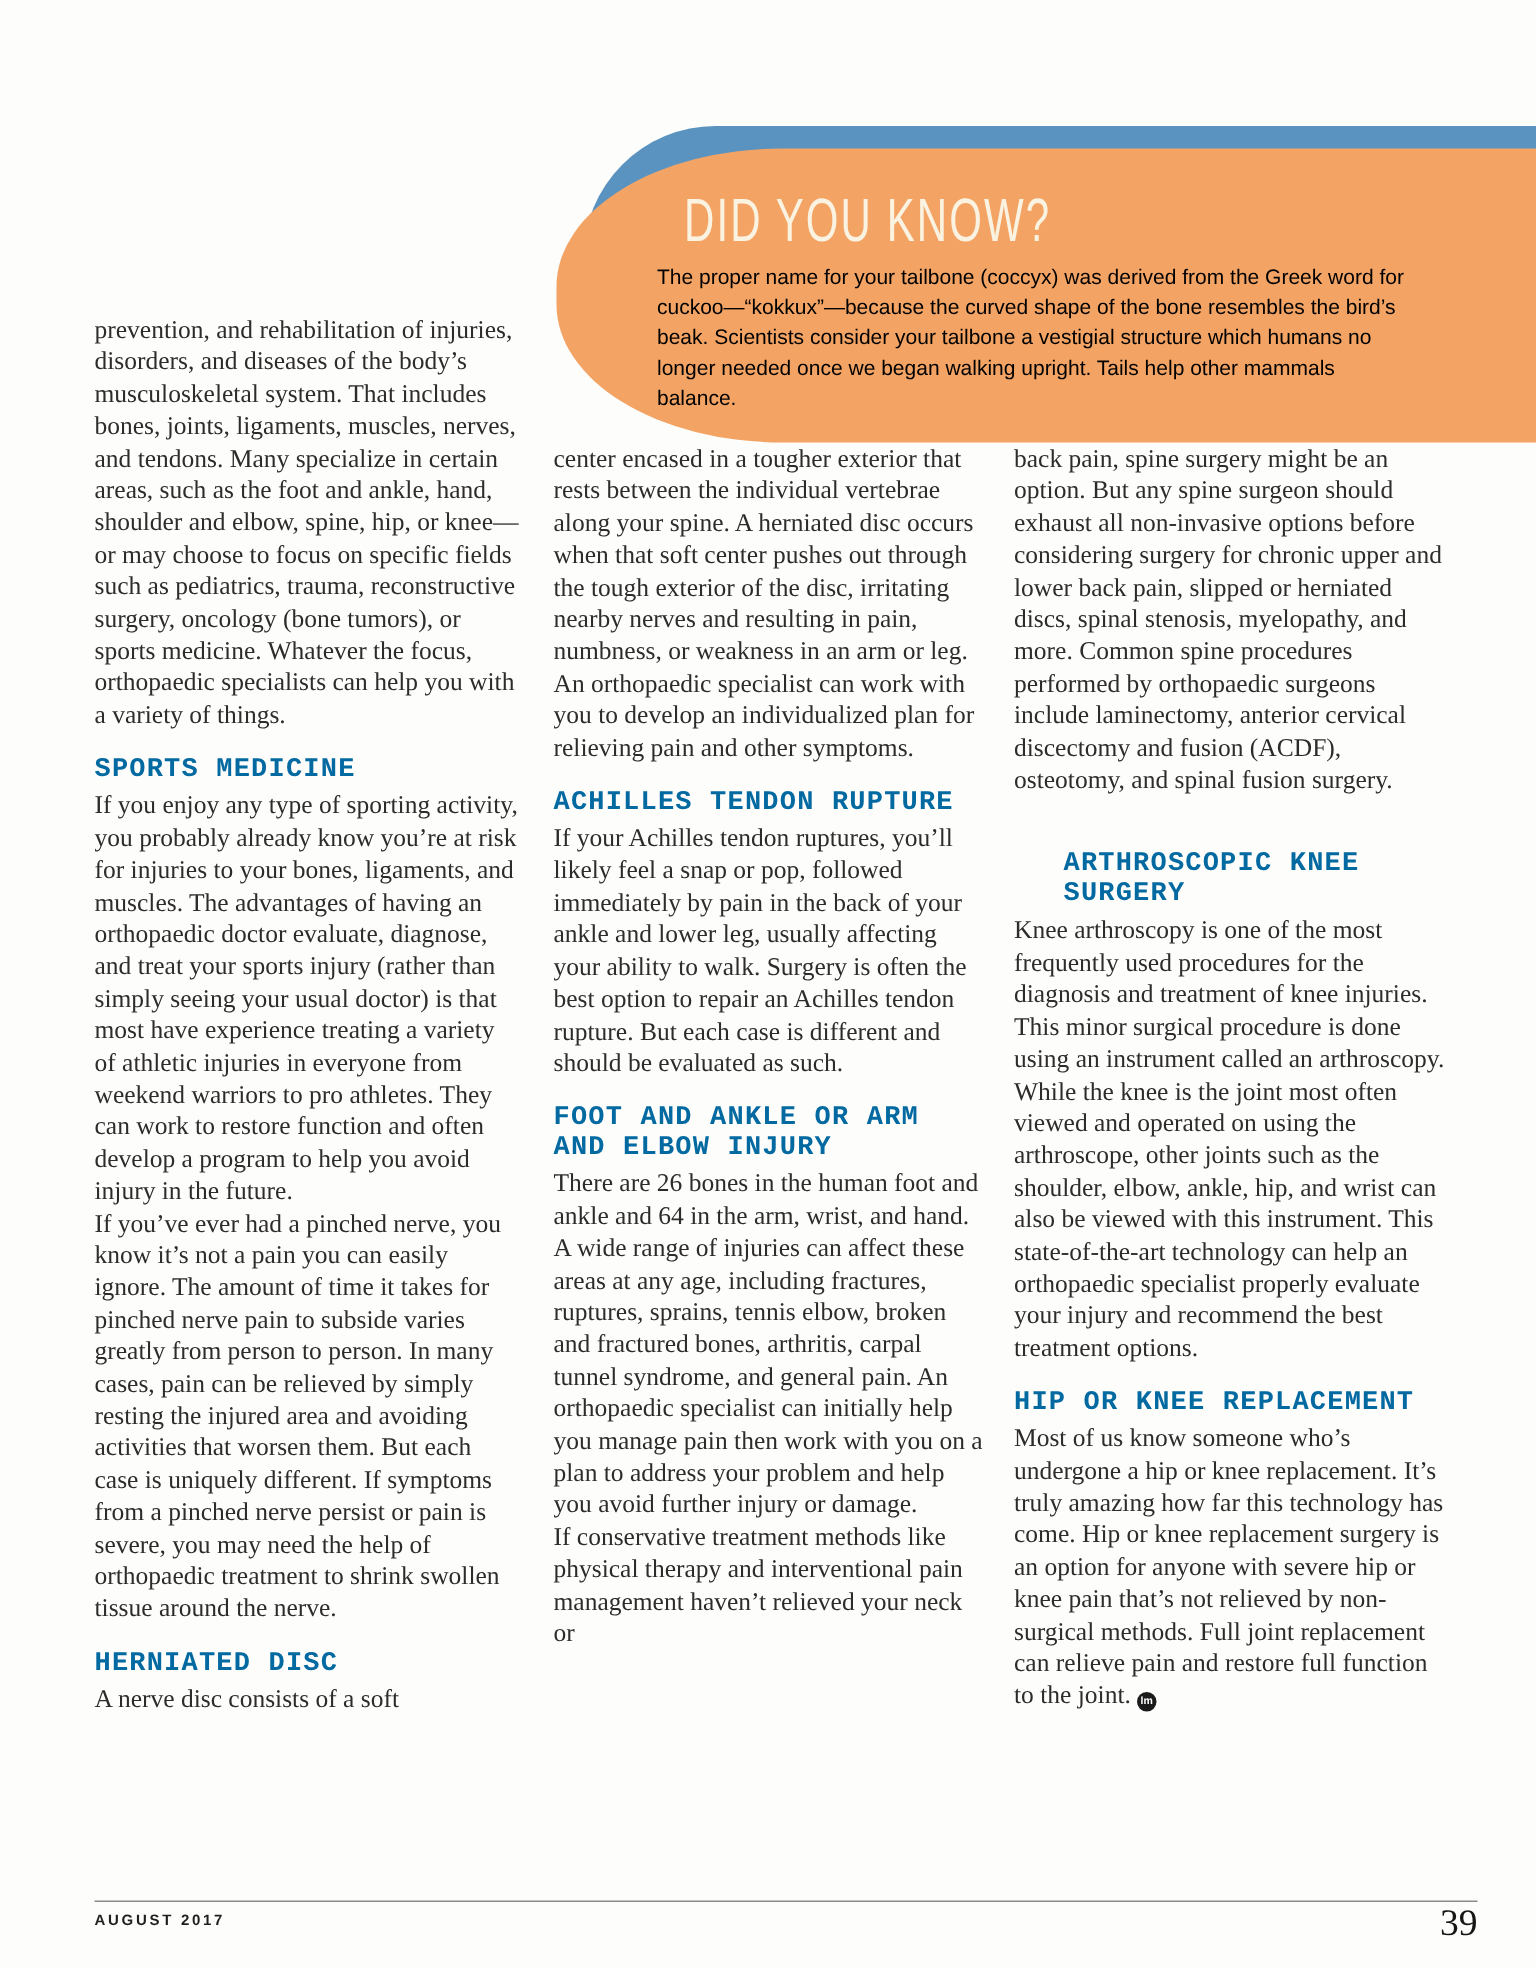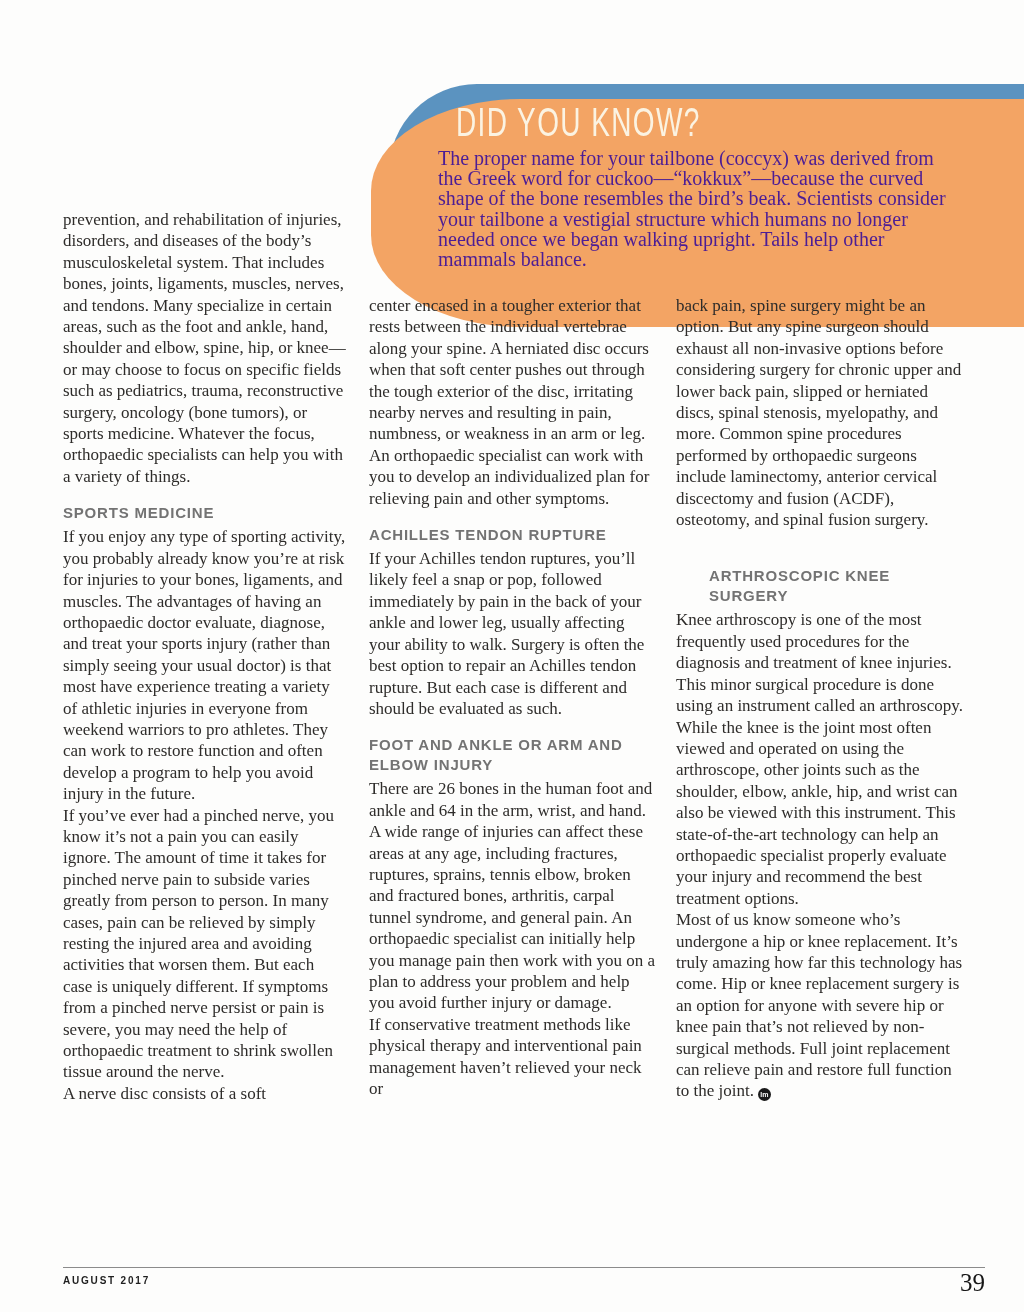--- a/index.html
+++ b/index.html
@@ -8,53 +8,53 @@
     background:#fdfdfc; overflow:hidden;
     font-family:"Liberation Serif", serif;
   }
 
   
   .callout-blue {
     position:absolute; left:389px; top:84px; width:635px; height:130px;
     background:#5b93c0; border-radius:88px 0 0 30px;
   }
   .callout-orange {
-    position:absolute; left:371px; top:99px; width:653px; height:228px;
+    position:absolute; left:371px; top:99px; width:653px; height:196px;
     background:#f3a464;
     border-radius:150px 0 0 150px / 92px 0 0 92px;
-    box-sizing:border-box; padding:0 20px 0 67px;
+    box-sizing:border-box; padding:26px 20px 0 67px;
   }
   .callout-title {
     font-family:"Liberation Sans", sans-serif;
     font-size:40px; font-weight:400; letter-spacing:2px;
     color:#fbf3e2; white-space:nowrap;
     transform:scale(0.70,1.02); transform-origin:left top;
     margin-left:18px; height:48px;
   }
   .callout-body {
     width:508px; margin-top:1px;
-    font-family:Liberation Serif, serif;
-    font-size:20px; line-height:20.2px; color:#4c1d95;
+    font-family:Liberation Sans, sans-serif;
+    font-size:14px; line-height:20.2px; color:#000000;
   }
 
   
   .col { position:absolute; width:287px; }
   #col1 { left:63px;  top:209px; width:284px; }
   #col2 { left:369px; top:295px; }
   #col3 { left:676px; top:295px; }
 
   .bt {
     margin:0; font-family:"Liberation Serif", serif;
     font-size:17px; line-height:21.4px; color:#2e2c2a;
   }
   .sh {
     margin:16px 0 3px;
-    font-family:Liberation Sans, sans-serif;
-    font-size:15px; font-weight:700; letter-spacing:0.8px;
-    line-height:20px; color:#737373;
+    font-family:Liberation Mono, monospace;
+    font-size:18px; font-weight:700; letter-spacing:0.8px;
+    line-height:20px; color:#0369a1;
   }
   .sh-lg { margin-top:36px;margin-left:33px; }
 
   .end-mark {
     display:inline-block; width:13px; height:13px; margin-left:4px;
     background:#1a1a1a; border-radius:50%;
     color:#ffffff; font:700 7px/13px "Liberation Sans", sans-serif;
     text-align:center; vertical-align:baseline; position:relative; top:1px;
   }
 
@@ -84,36 +84,38 @@
       <div class="callout-title">DID YOU KNOW?</div>
       <div class="callout-body">The proper name for your tailbone (coccyx) was derived from the Greek word for cuckoo—“kokkux”—because the curved shape of the bone resembles the bird’s beak. Scientists consider your tailbone a vestigial structure which humans no longer needed once we began walking upright. Tails help other mammals balance.</div>
     </div>
   </div>
 
   <div class="col" id="col1">
     <p class="bt">prevention, and rehabilitation of injuries, disorders, and diseases of the body’s musculoskeletal system. That includes bones, joints, ligaments, muscles, nerves, and tendons. Many specialize in certain areas, such as the foot and ankle, hand, shoulder and elbow, spine, hip, or knee—or may choose to focus on specific fields such as pediatrics, trauma, reconstructive surgery, oncology (bone tumors), or sports medicine. Whatever the focus, orthopaedic specialists can help you with a variety of things.</p>
     <h3 class="sh">SPORTS MEDICINE</h3>
     <p class="bt">If you enjoy any type of sporting activity, you probably already know you’re at risk for injuries to your bones, ligaments, and muscles. The advantages of having an orthopaedic doctor evaluate, diagnose, and treat your sports injury (rather than simply seeing your usual doctor) is that most have experience treating a variety of athletic injuries in everyone from weekend warriors to pro athletes. They can work to restore function and often develop a program to help you avoid injury in the future.</p>
     <p class="bt">If you’ve ever had a pinched nerve, you know it’s not a pain you can easily ignore. The amount of time it takes for pinched nerve pain to subside varies greatly from person to person. In many cases, pain can be relieved by simply resting the injured area and avoiding activities that worsen them. But each case is uniquely different. If symptoms from a pinched nerve persist or pain is severe, you may need the help of orthopaedic treatment to shrink swollen tissue around the nerve.</p>
+    <h3 class="sh">HERNIATED DISC</h3>
     <p class="bt">A nerve disc consists of a soft</p>
   </div>
 
   <div class="col" id="col2">
     <p class="bt">center encased in a tougher exterior that rests between the individual vertebrae along your spine. A herniated disc occurs when that soft center pushes out through the tough exterior of the disc, irritating nearby nerves and resulting in pain, numbness, or weakness in an arm or leg. An orthopaedic specialist can work with you to develop an individualized plan for relieving pain and other symptoms.</p>
     <h3 class="sh">ACHILLES TENDON RUPTURE</h3>
     <p class="bt">If your Achilles tendon ruptures, you’ll likely feel a snap or pop, followed immediately by pain in the back of your ankle and lower leg, usually affecting your ability to walk. Surgery is often the best option to repair an Achilles tendon rupture. But each case is different and should be evaluated as such.</p>
     <h3 class="sh">FOOT AND ANKLE OR ARM AND ELBOW INJURY</h3>
     <p class="bt">There are 26 bones in the human foot and ankle and 64 in the arm, wrist, and hand. A wide range of injuries can affect these areas at any age, including fractures, ruptures, sprains, tennis elbow, broken and fractured bones, arthritis, carpal tunnel syndrome, and general pain. An orthopaedic specialist can initially help you manage pain then work with you on a plan to address your problem and help you avoid further injury or damage.</p>
     <p class="bt">If conservative treatment methods like physical therapy and interventional pain management haven’t relieved your neck or</p>
   </div>
 
   <div class="col" id="col3">
     <p class="bt">back pain, spine surgery might be an option. But any spine surgeon should exhaust all non-invasive options before considering surgery for chronic upper and lower back pain, slipped or herniated discs, spinal stenosis, myelopathy, and more. Common spine procedures performed by orthopaedic surgeons include laminectomy, anterior cervical discectomy and fusion (ACDF), osteotomy, and spinal fusion surgery.</p>
     <h3 class="sh sh-lg">ARTHROSCOPIC KNEE SURGERY</h3>
     <p class="bt">Knee arthroscopy is one of the most frequently used procedures for the diagnosis and treatment of knee injuries. This minor surgical procedure is done using an instrument called an arthroscopy. While the knee is the joint most often viewed and operated on using the arthroscope, other joints such as the shoulder, elbow, ankle, hip, and wrist can also be viewed with this instrument. This state-of-the-art technology can help an orthopaedic specialist properly evaluate your injury and recommend the best treatment options.</p>
+    <h3 class="sh">HIP OR KNEE REPLACEMENT</h3>
     <p class="bt"><span>Most of us know someone who’s undergone a hip or knee replacement. It’s truly amazing how far this technology has come. Hip or knee replacement surgery is an option for anyone with severe hip or knee pain that’s not relieved by non-surgical methods. Full joint replacement can relieve pain and restore full function to the joint.</span><span class="end-mark">lm</span></p>
   </div>
 
   <div class="footer-rule"></div>
   <span class="footer-issue">AUGUST 2017</span>
   <span class="footer-page">39</span>
 
 </div>
 
 </body></html>

